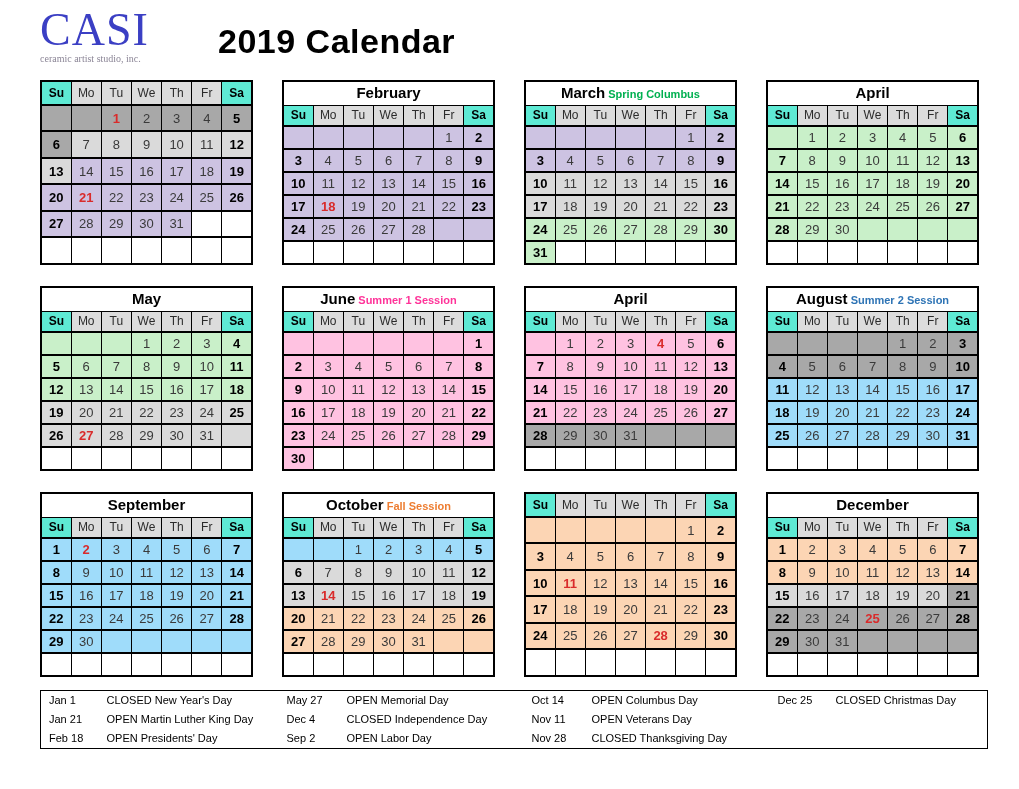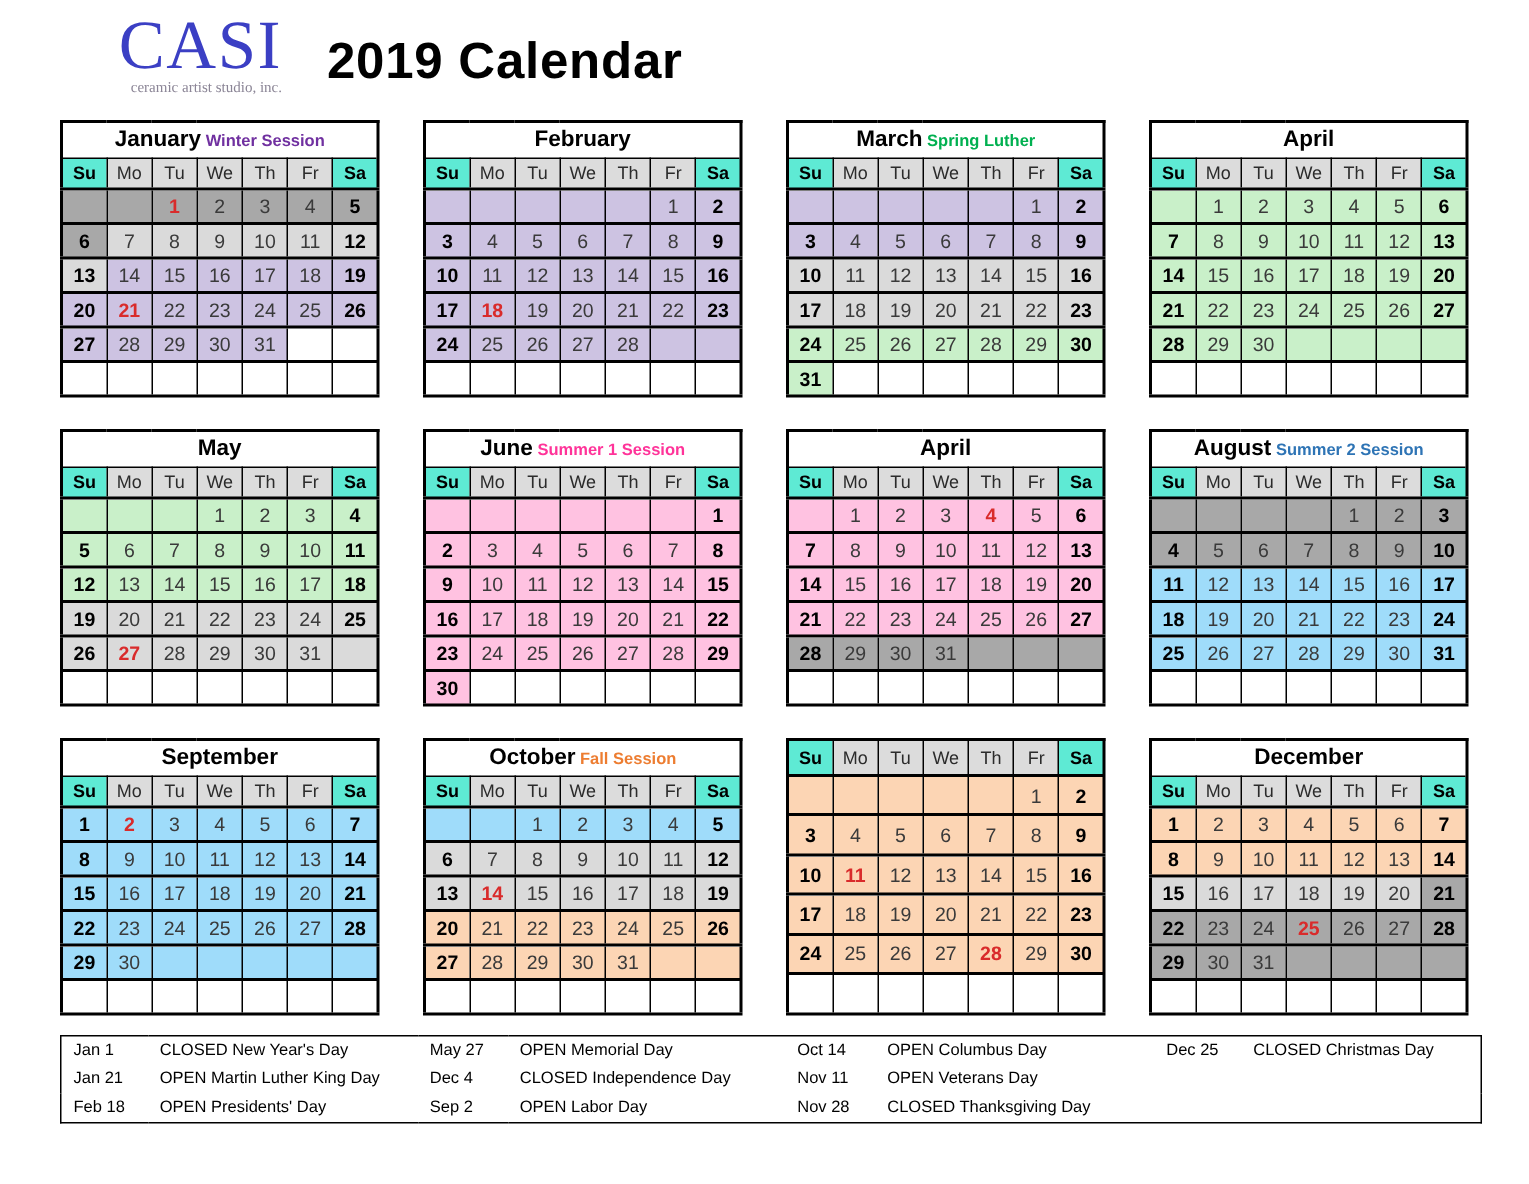--- a/index.html
+++ b/index.html
@@ -1,20 +1,20 @@
 <!DOCTYPE html>
 <html><head>
 <meta charset="utf-8">
 <style>
   html,body { margin:0; padding:0; background:#fff; }
   body { width:1019px; height:789px; font-family:"Liberation Sans",sans-serif; overflow:hidden; }
 
   
   .header { display:flex; align-items:flex-start; padding:8px 0 0 40px; }
-  .logo { width:148px;text-align:right; }
+  .logo { width:148px; }
   .logo-main { font-family:"Liberation Serif",serif; font-size:46px; line-height:0.95; color:#3b3fc4; letter-spacing:1px; }
   .logo-sub { font-family:"Liberation Serif",serif; font-size:10px; color:#8b8596; white-space:nowrap; margin-top:1px; }
   .page-title { font-size:34px; font-weight:bold; color:#000; margin:14px 0 0 30px; letter-spacing:0.5px; }
 
   
   .months-grid { display:grid; grid-template-columns:repeat(4,213px); column-gap:29px; row-gap:21px; margin:16px 0 0 40px; }
   table.month { border-collapse:collapse; width:213px; table-layout:fixed; border:2px solid #000; }
   table.month td { text-align:center; overflow:hidden; padding:0; }
   td.mtitle { border:2px solid #000; border-bottom:1px solid #000; height:23px; background:#fff; white-space:nowrap; }
   .mname { font-size:15px; font-weight:bold; color:#000; }
@@ -41,23 +41,20 @@
     <div class="logo-main">CASI</div>
     <div class="logo-sub">ceramic artist studio, inc.</div>
   </div>
   <div class="page-title">2019 Calendar</div>
 </div>
 
 <div class="months-grid" id="months-grid">
     <table class="month">
       <tbody>
         <tr>
-          <td colspan="7" class="mtitle"><span class="mname">January</span><span class="msession" style="color: rgb(112, 48, 160);"> Winter Session</span></td>
-        </tr>
-        <tr>
           <td class="dh wkend">Su</td>
           <td class="dh">Mo</td>
           <td class="dh">Tu</td>
           <td class="dh">We</td>
           <td class="dh">Th</td>
           <td class="dh">Fr</td>
           <td class="dh wkend">Sa</td>
         </tr>
         <tr>
           <td class="dc wkend" style="background: rgb(168, 168, 168);"></td>
@@ -181,21 +178,21 @@
           <td class="dc" style="background: rgb(255, 255, 255);"></td>
           <td class="dc" style="background: rgb(255, 255, 255);"></td>
           <td class="dc" style="background: rgb(255, 255, 255);"></td>
           <td class="dc wkend" style="background: rgb(255, 255, 255);"></td>
         </tr>
       </tbody>
     </table>
     <table class="month">
       <tbody>
         <tr>
-          <td colspan="7" class="mtitle"><span class="mname">March</span><span class="msession" style="color: rgb(0, 176, 80);"> Spring Luther</span></td>
+          <td colspan="7" class="mtitle"><span class="mname">March</span><span class="msession" style="color: rgb(0, 176, 80);"> Spring Columbus</span></td>
         </tr>
         <tr>
           <td class="dh wkend">Su</td>
           <td class="dh">Mo</td>
           <td class="dh">Tu</td>
           <td class="dh">We</td>
           <td class="dh">Th</td>
           <td class="dh">Fr</td>
           <td class="dh wkend">Sa</td>
         </tr>

